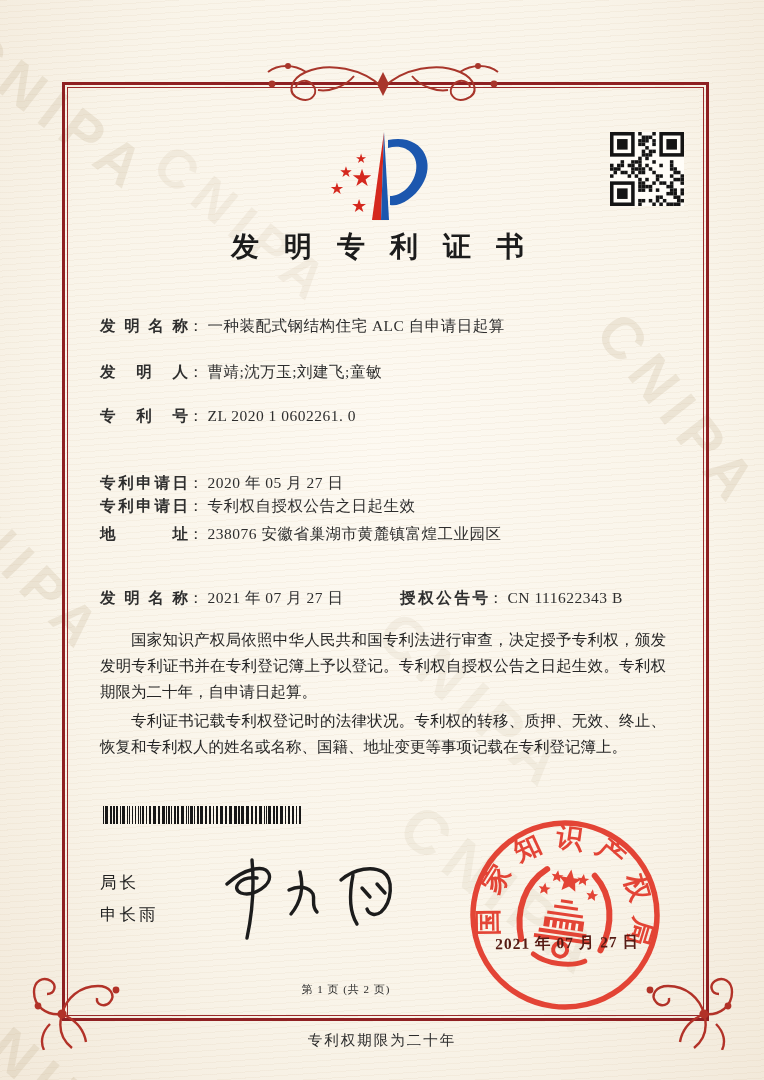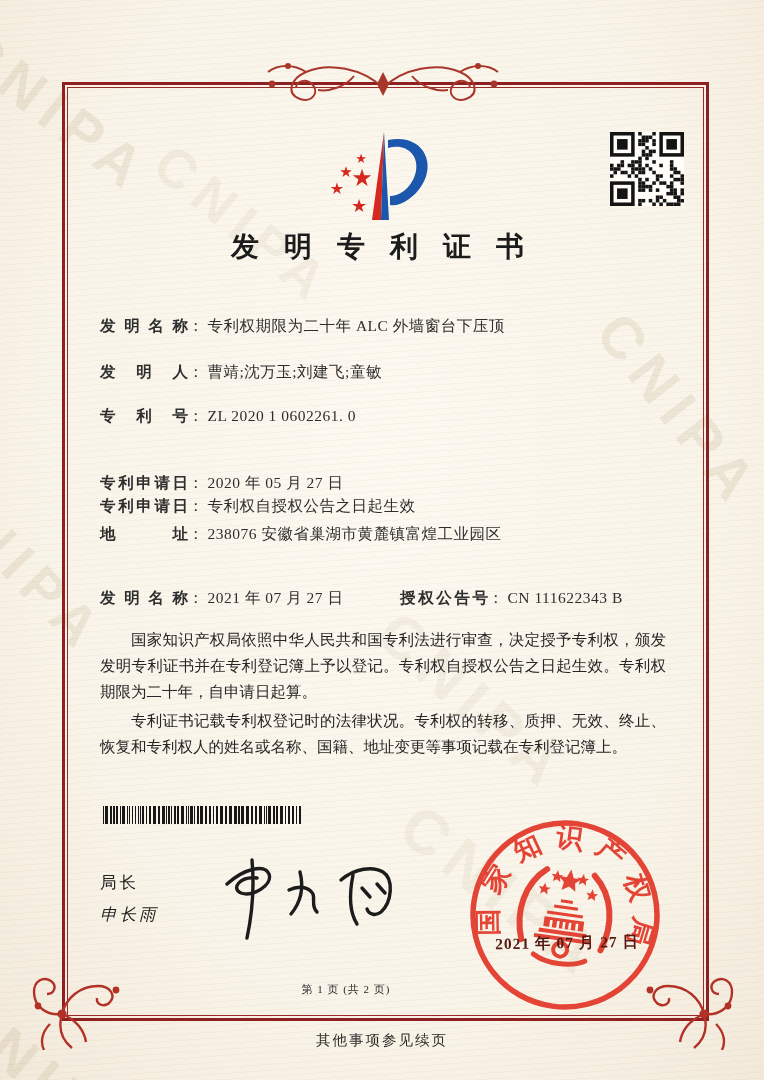--- a/index.html
+++ b/index.html
@@ -43,21 +43,21 @@
   .grant-no{position:absolute;left:300px;top:0;white-space:nowrap;}
 
   .paras{position:absolute;left:100px;top:627px;width:566px;font-size:15.5px;
     line-height:26px;color:#262626;text-align:justify;}
   .paras p{margin:0 0 3px 0;text-indent:2em;}
 
   .barcode{position:absolute;left:103px;top:806px;width:206px;height:18px;font-size:0;}
   .barcode i{display:inline-block;height:100%;background:#171717;}
 
   .director-label{position:absolute;left:100px;top:872px;font-size:16.5px;color:#222;letter-spacing:3px;}
-  .director-name{position:absolute;left:100px;top:904px;font-size:16.5px;color:#222;letter-spacing:3px;font-style:italic;}
+  .director-name{position:absolute;left:100px;top:904px;font-size:16.5px;color:#222;letter-spacing:3px;}
   .signature{position:absolute;left:205px;top:848px;width:215px;height:98px;}
 
   .seal{position:absolute;left:467px;top:817px;width:196px;height:196px;}
   .seal-date{position:absolute;left:472px;top:933px;width:190px;text-align:center;
     font-size:15.5px;font-weight:700;color:#551a13;letter-spacing:1px;transform:rotate(-1deg);}
 
   .footer-page{position:absolute;left:62px;top:982px;width:568px;text-align:center;
     font-size:11px;color:#2b2b2b;letter-spacing:1px;}
   .note{position:absolute;left:0;top:1031px;width:764px;text-align:center;
     font-size:14.5px;color:#2b2b2b;letter-spacing:2px;}
@@ -262,21 +262,21 @@
         <rect x="52.5" y="3.5" width="17.5" height="17.5" fill="#fffdf8"></rect>
         <rect x="56" y="7" width="10.5" height="10.5" fill="#141414"></rect>
         <rect x="0" y="49" width="24.5" height="24.5" fill="#141414"></rect>
         <rect x="3.5" y="52.5" width="17.5" height="17.5" fill="#fffdf8"></rect>
         <rect x="7" y="56" width="10.5" height="10.5" fill="#141414"></rect>
       </svg></div>
 
   <div class="title">发 明 专 利 证 书</div>
 
   <div class="frow r1">
-    <span class="flabel">发明名称</span><span class="fcolon">：</span><span class="fvalue">专利权期限为二十年 ALC 外墙窗台下压顶</span>
+    <span class="flabel">发明名称</span><span class="fcolon">：</span><span class="fvalue">一种装配式钢结构住宅 ALC 自申请日起算</span>
   </div>
   <div class="frow r2">
     <span class="flabel">发明人</span><span class="fcolon">：</span><span class="fvalue">曹靖;沈万玉;刘建飞;童敏</span>
   </div>
   <div class="frow r3">
     <span class="flabel">专利号</span><span class="fcolon">：</span><span class="fvalue">ZL 2020 1 0602261. 0</span>
   </div>
   <div class="frow r4">
     <span class="flabel">专利申请日</span><span class="fcolon">：</span><span class="fvalue">2020 年 05 月 27 日</span>
   </div>
@@ -348,15 +348,15 @@
           <path d="M138,128 C148,100 142,72 122,55" stroke-width="6"></path>
           <circle cx="98" cy="133" r="7" stroke-width="4"></circle>
           <path d="M72,141 C86,149 110,149 124,141" stroke-width="5"></path>
         </g>
       </g>
     </g>
   </svg>
   <div class="seal-date">2021 年 07 月 27 日</div>
 
   <div class="footer-page">第 1 页 (共 2 页)</div>
-  <div class="note">其他事项参见续页</div>
+  <div class="note">专利权期限为二十年</div>
 
 </div>
 
 </body></html>

